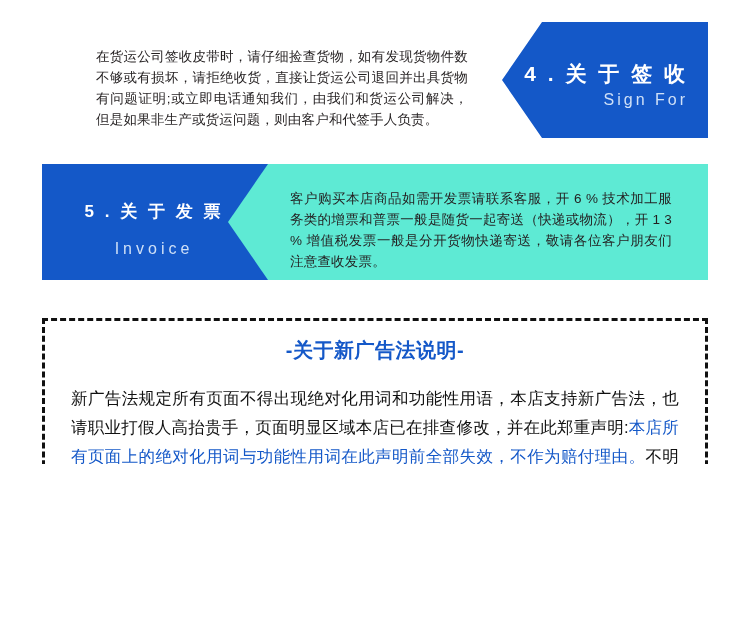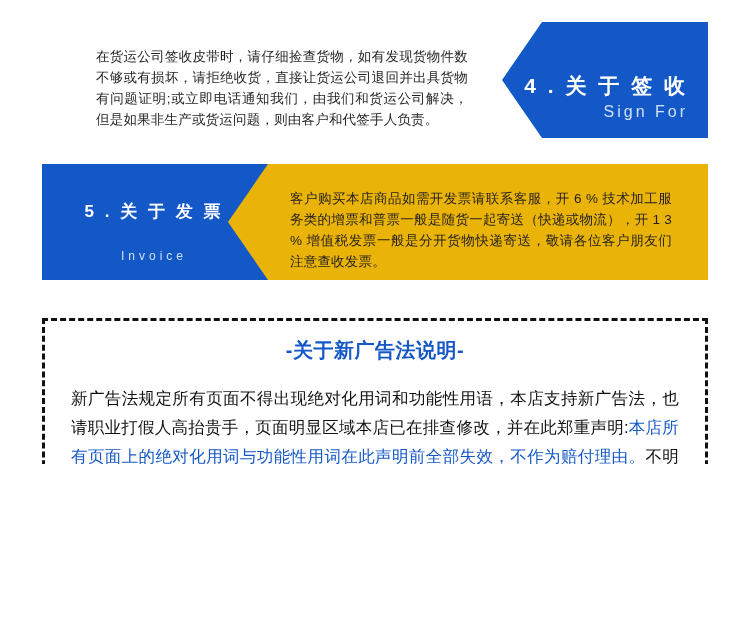--- a/index.html
+++ b/index.html
@@ -48,21 +48,21 @@
     font-size: 13.5px;
     line-height: 21px;
     color: #231f20;
     letter-spacing: 0.2px;
     text-align: justify;
     text-align-last: left;
   }
   .sf-title-wrap {
     position: absolute;
     right: 20px;
-    top: 50px;
+    top: 38px;
     text-align: right;
   }
   .sf-title {
     font-size: 21px;
     font-weight: bold;
     color: #ffffff;
     letter-spacing: 3px;
     line-height: 28px;
   }
   .sf-sub {
@@ -82,21 +82,21 @@
     height: 116px;
     background: #1458c8;
     overflow: hidden;
   }
   .s5-white {
     position: absolute;
     right: 0;
     top: 0;
     width: 480px;
     height: 116px;
-    background: #eab308;
+    background: #5eead4;
     clip-path: polygon(40px 0, 480px 0, 480px 116px, 40px 116px, 0 58px);
   }
   .s5-text {
     position: absolute;
     left: 62px;
     top: 24px;
     width: 382px;
     font-size: 13.5px;
     line-height: 21px;
     color: #231f20;
@@ -112,25 +112,25 @@
     text-align: center;
   }
   .s5-title {
     font-size: 17px;
     font-weight: bold;
     color: #ffffff;
     letter-spacing: 3px;
     line-height: 28px;
   }
   .s5-sub {
-    font-size: 12px;
+    font-size: 16px;
     color: #cfe0f7;
     letter-spacing: 4px;
     line-height: 20px;
-    margin-top: 20px;
+    margin-top: 13px;
   }
 
   
   .adbox {
     position: absolute;
     left: 42px;
     top: 318px;
     width: 666px;
     height: 264px;
     border: 3px dashed #111111;

